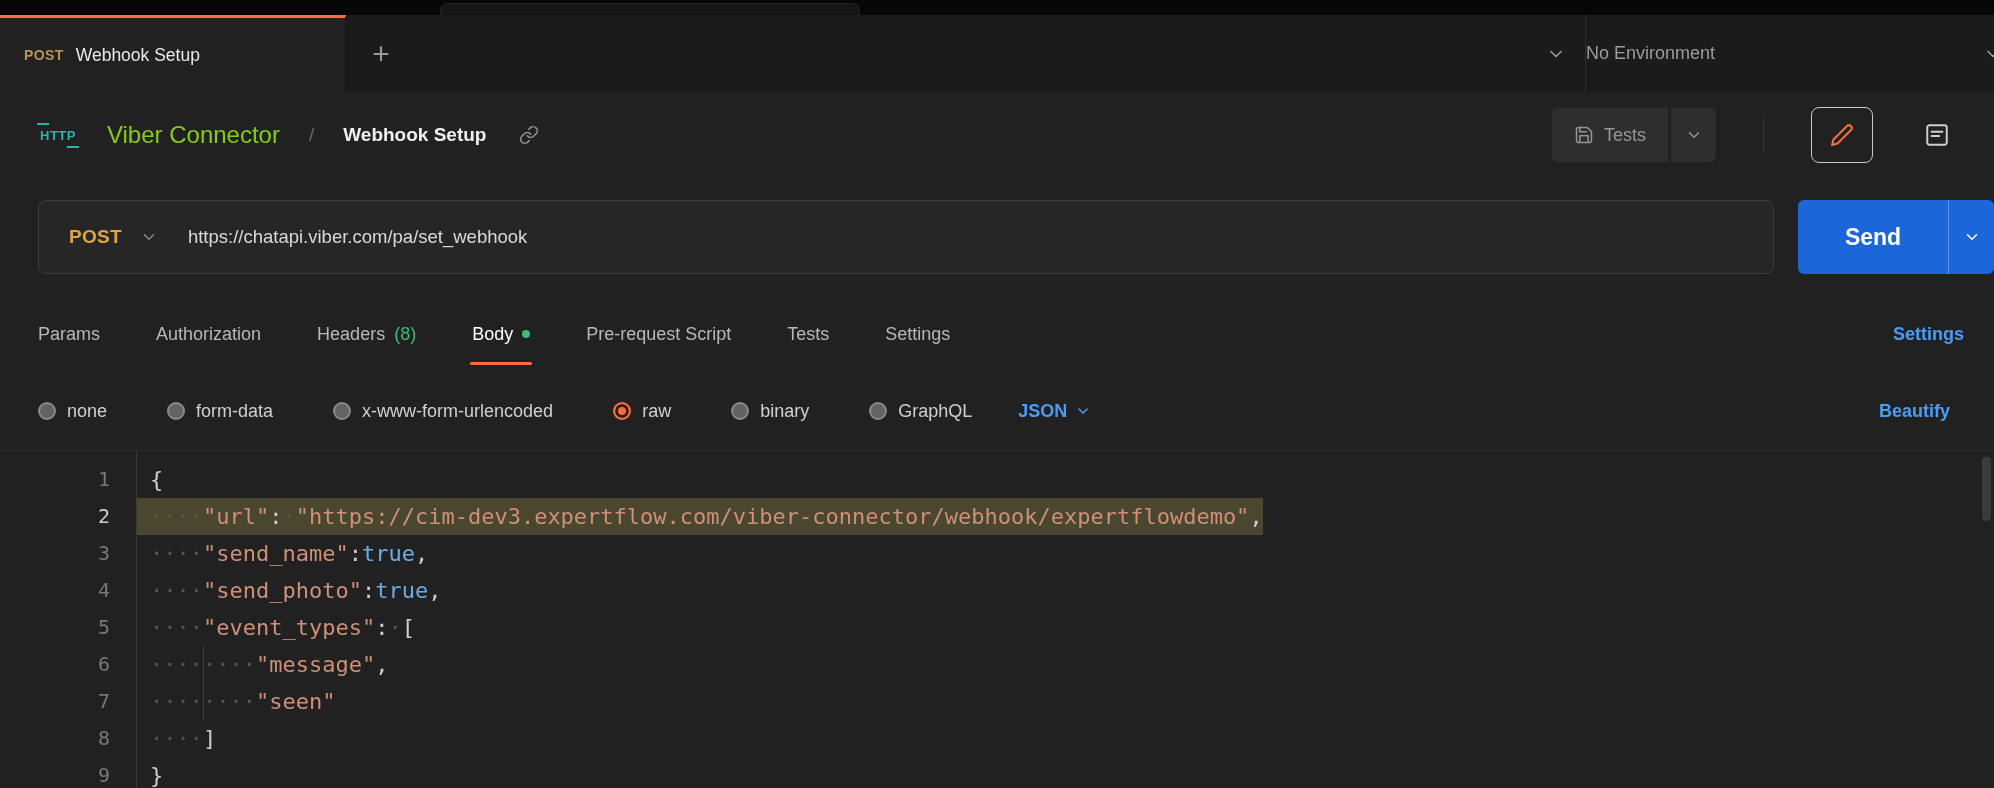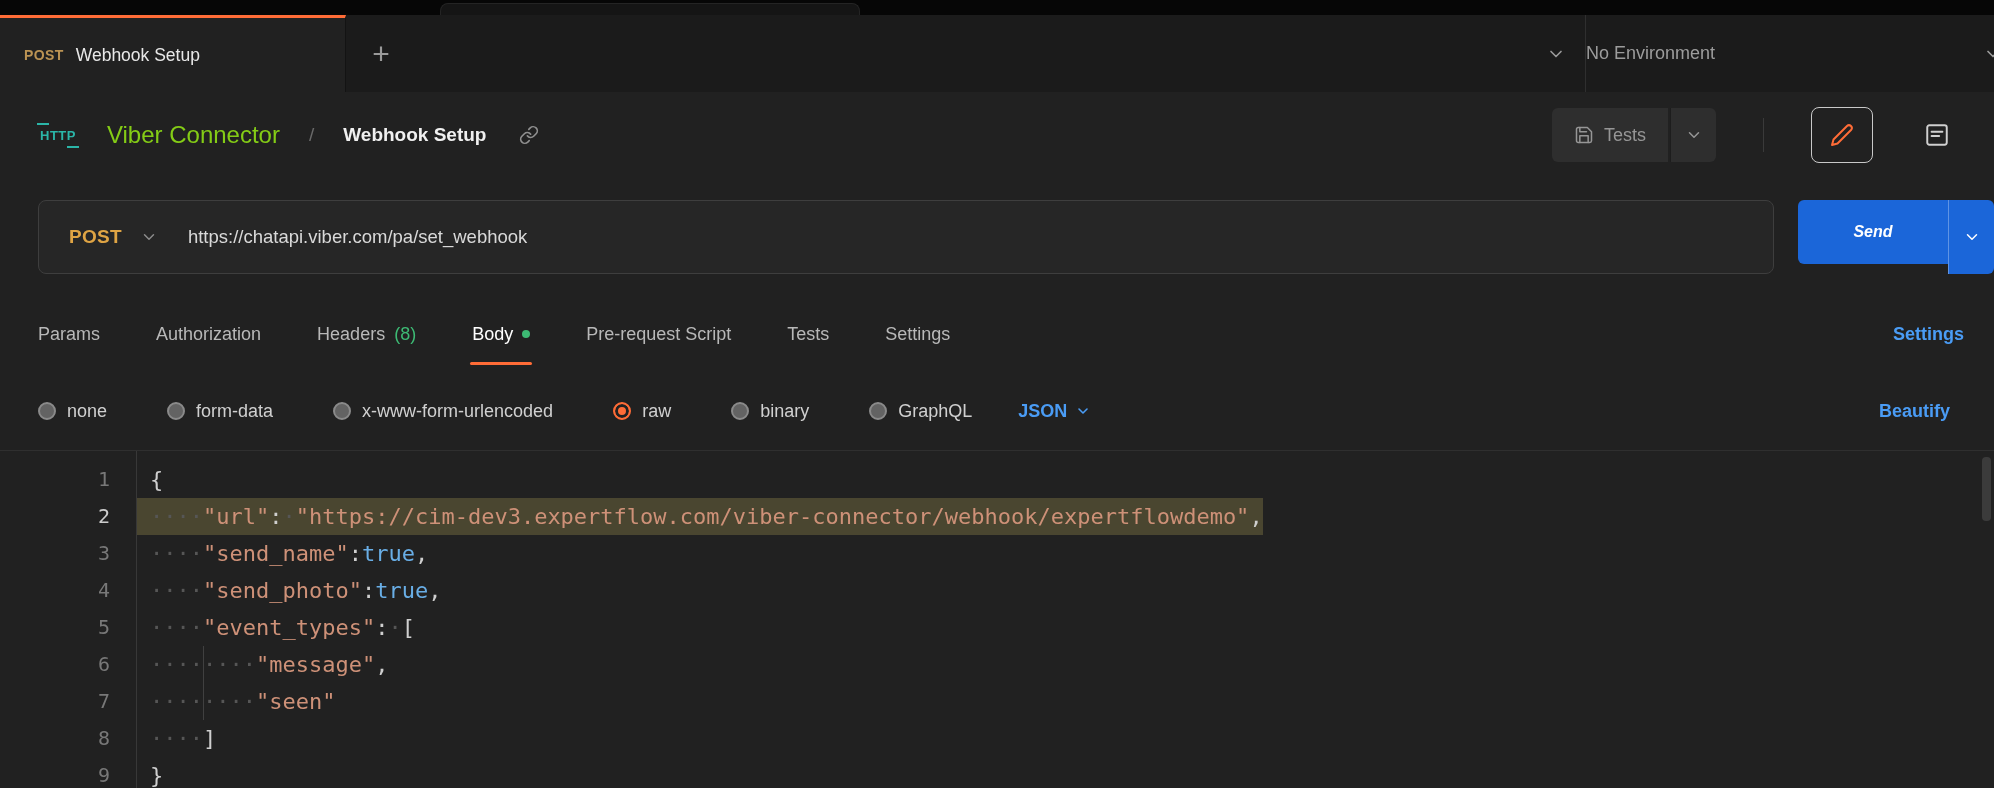--- a/index.html
+++ b/index.html
@@ -54,22 +54,22 @@
   .url-row { height:118px; flex:none; display:flex; align-items:center; padding-left:38px; }
   .url-box { flex:1; height:74px; background:#262626; border:1px solid #3e3e3e; border-radius:8px;
              display:flex; align-items:center; overflow:hidden; }
   .method-select { background:none; border:none; display:flex; align-items:center; gap:18px;
                    padding:0 30px; height:100%; cursor:pointer; }
   .method-label { color:#dfa444; font-size:19px; font-weight:700; letter-spacing:.3px; }
   .method-chev { color:#8a8a8a; display:flex; }
   .url-input { flex:1; background:transparent; border:none; outline:none; color:#d9d9d9; font-size:18.5px;
                font-family:"Liberation Sans", sans-serif; height:100%; }
   .send-group { display:flex; margin-left:24px; flex:none; }
-  .send-main { width:150px; height:64px; background:#1b66d9; border:none; border-radius:6px 0 0 6px;
-               color:#fff; font-size:16px; font-weight:700; cursor:pointer; font-family:"Liberation Sans", sans-serif;font-style:italic; }
+  .send-main { width:150px; height:74px; background:#1b66d9; border:none; border-radius:6px 0 0 6px;
+               color:#fff; font-size:23px; font-weight:700; cursor:pointer; font-family:"Liberation Sans", sans-serif; }
   .send-caret { width:46px; height:74px; background:#1b66d9; border:none; border-left:1px solid rgba(255,255,255,.3);
                 border-radius:0 6px 6px 0; color:#fff; display:flex; align-items:center; justify-content:center; cursor:pointer; }
 
   
   .rtabs-row { height:76px; flex:none; display:flex; align-items:center; padding:0 30px 0 38px; gap:56px; }
   .rtab { height:100%; display:flex; align-items:center; gap:9px; position:relative;
           color:#b8b8b8; font-size:18px; cursor:pointer; }
   .rtab.active { color:#ffffff; }
   .rtab.active::after { content:""; position:absolute; left:-2px; right:-2px; bottom:7px; height:3px; background:#ff6c37; border-radius:2px; }
   .rtab .count { color:#3dba74; }

